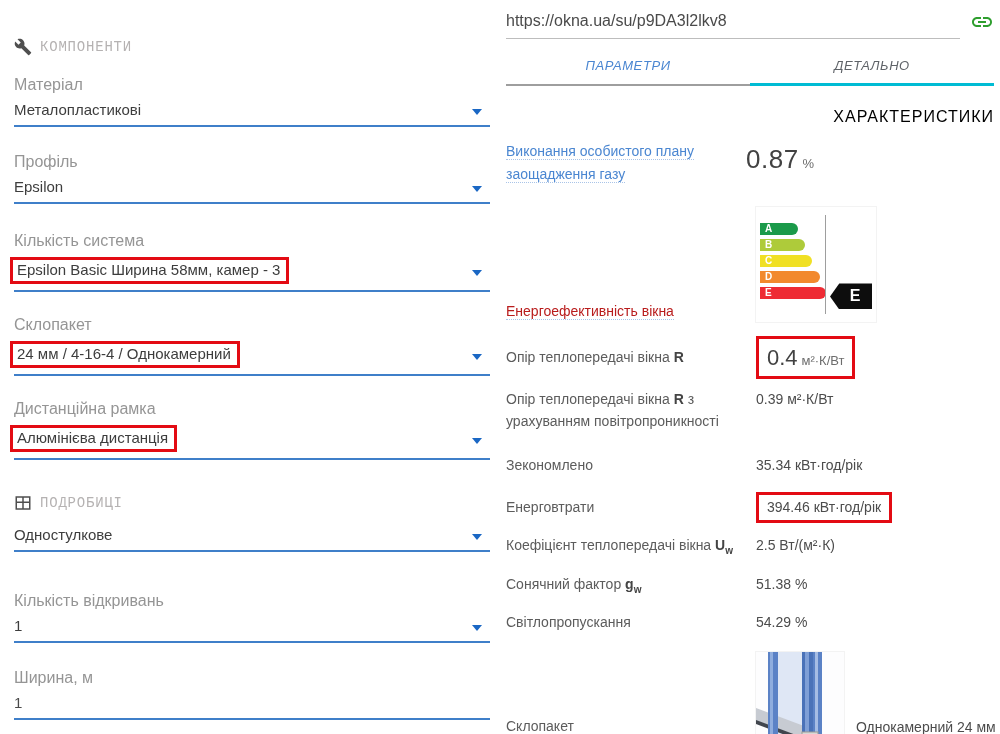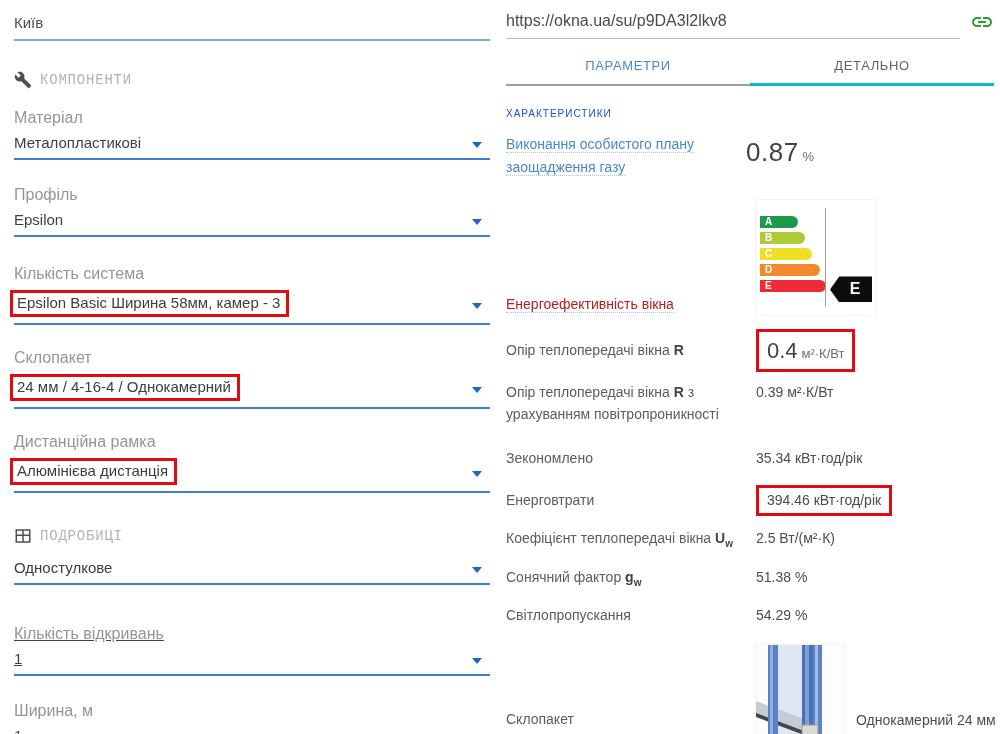--- a/index.html
+++ b/index.html
@@ -26,30 +26,30 @@
   .redbox { border:3px solid var(--red,#e30b13); padding:1px 6px 2px 4px;
     display:inline-block; margin-left:-4px; }
 
   
   .right { width:500px; padding:8px 6px 16px 6px; }
   .url-row { display:flex; align-items:center; gap:10px; }
   .url-wrap { flex:1; border-bottom:1px solid #bdbdbd; padding:4px 0 8px 0; }
   .url-input { border:none; outline:none; width:100%; font-size:16px; color:#4a4a4a;
     font-family:"Liberation Sans", sans-serif; background:transparent; }
   .link-btn { width:24px; height:24px; cursor:pointer; margin-bottom:4px; }
-  .tabs { display:flex; margin-top:10px; }
+  .tabs { display:flex; margin-top:10px;font-style:italic; }
   .tab { width:50%; text-align:center; font-size:13px; letter-spacing:0.6px;
     padding:9px 0 10px 0; cursor:pointer; }
   .tab.param { color:#4a86d1; }
   .tab.detail { color:#5f6368; }
   .tabline { display:flex; height:3px; }
   .tabline .seg-l { width:50%; height:2px; margin-top:1px; background:#9e9e9e; }
   .tabline .seg-r { width:50%; height:3px; background:var(--cyan,#00bcd4); }
 
-  .char-title { margin-top:22px; font-size:10px; color:#1d4ed8; letter-spacing:1px; }
+  .char-title { margin-top:22px; font-size:16px; color:#000000; letter-spacing:1px;text-align:right; }
 
   .row { display:flex; margin-top:16px; }
   .rlabel { width:250px; flex:0 0 250px; font-size:14px; color:#5c5c5c; line-height:1.55; }
   .rlabel b { color:#444; }
   .rvalue { flex:1; font-size:14px; color:#4c4c4c; line-height:1.5; }
   .dotlink { color:#b91c1c; border-bottom:1px dotted #a9c4e8; cursor:pointer; }
   .dotlink-multi { color:#4a86d1; cursor:pointer; display:inline;
     border-bottom:1px dotted #a9c4e8; line-height:1.6; }
   .bignum { font-size:26px; color:#424242; letter-spacing:0.5px;margin-top:40px; }
   .mednum { font-size:22px; color:#424242; }
@@ -75,23 +75,20 @@
   .glaz-row-val { display:flex; align-items:flex-end; gap:12px; }
   .glaz-caption { padding-bottom:14px; color:#4c4c4c; font-size:14px; white-space:nowrap; }
 </style>
 </head>
 <body>
 
 <div class="page">
 
   <div class="left">
 
-    <div class="tinput-wrap">
-      <input class="tinput" type="text" value="Київ" style="">
-    </div>
 
     <div class="sec-header">
       <svg width="18" height="18" viewBox="0 0 24 24">
         <path fill="#4f4f4f" d="M22.7 19l-9.1-9.1c.9-2.3.4-5-1.5-6.9-2-2-5-2.4-7.4-1.3L9 6 6 9 1.6 4.7C.4 7.1.9 10.1 2.9 12.1c1.9 1.9 4.6 2.4 6.9 1.5l9.1 9.1c.4.4 1 .4 1.4 0l2.3-2.3c.5-.4.5-1.1.1-1.4z"></path>
       </svg>
       <span>КОМПОНЕНТИ</span>
     </div>
 
     <div class="field">
       <div class="flabel">Матеріал</div>
@@ -144,21 +141,21 @@
       <span>ПОДРОБИЦІ</span>
     </div>
 
     <div class="field" style="margin-top:10px;">
       <div class="fcontrol">
         <span class="fvalue">Одностулкове</span>
         <span class="caret"></span>
       </div>
     </div>
 
-    <div class="field" style="margin-top:40px;text-decoration:underline;">
+    <div class="field" style="margin-top:40px;">
       <div class="flabel">Кількість відкривань</div>
       <div class="fcontrol">
         <span class="fvalue">1</span>
         <span class="caret"></span>
       </div>
     </div>
 
     <div class="field" style="margin-top:26px;">
       <div class="flabel">Ширина, м</div>
       <div class="fcontrol" style="cursor:text;">

